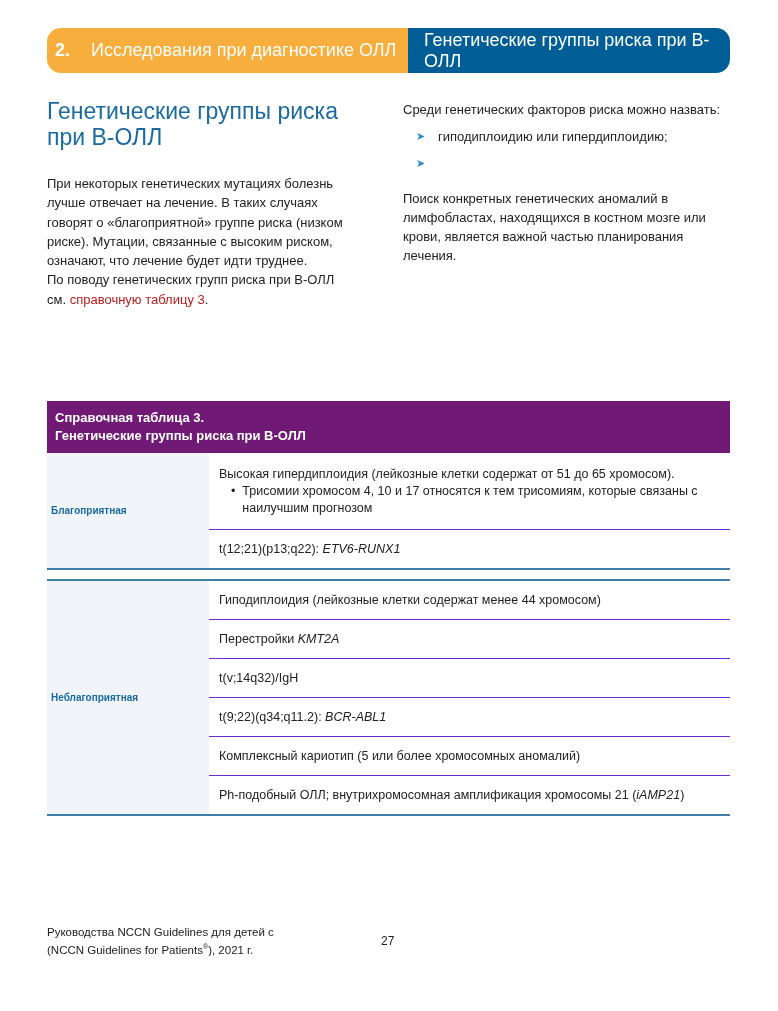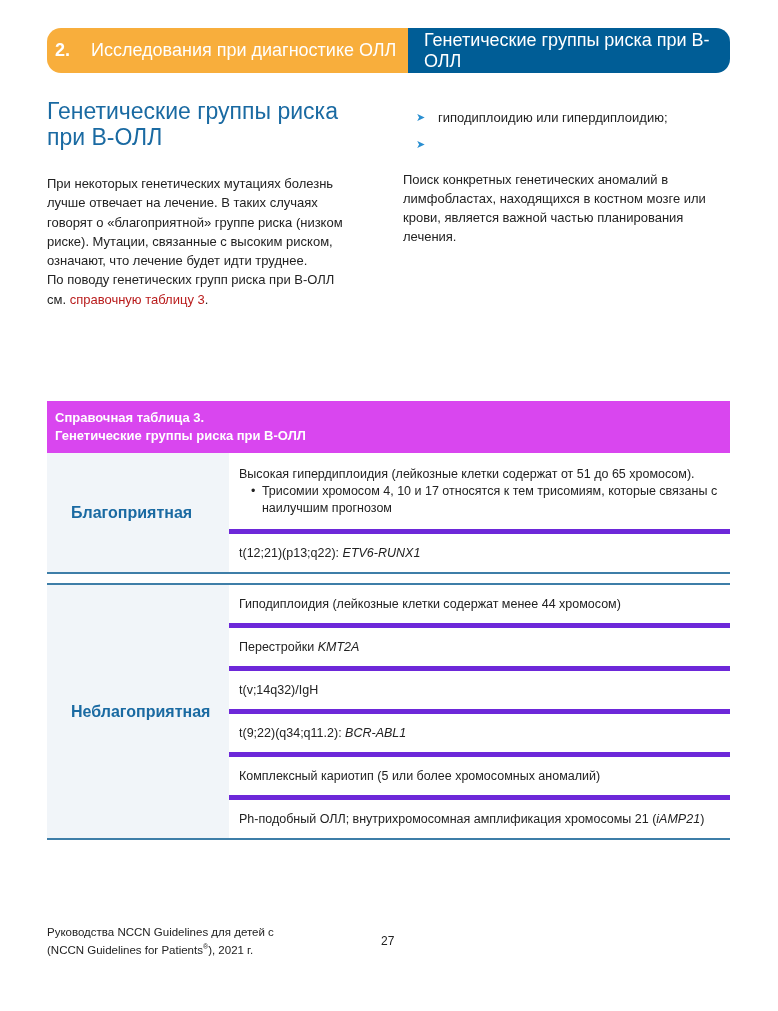--- a/index.html
+++ b/index.html
@@ -17,26 +17,26 @@
   .link { color:#b91c1c; }
 
   .right-col { position:absolute; left:403px; top:100px; width:330px; font-size:13px; line-height:19px; color:#222; }
   .right-col .intro { margin:0; }
   .right-col ul { list-style:none; margin:8px 0 0 0; padding:0; }
   .right-col li { display:flex; align-items:center; margin-bottom:8px; padding-left:13px; }
   .right-col li .arrow { color:#2a8fd1; font-size:11px; width:22px; }
   .right-col .para2 { margin:16px 0 0 0; }
 
   .table-wrap { position:absolute; left:47px; top:401px; width:683px; }
-  .table-head { background:#d946ef; color:#fff; font-weight:bold; font-size:13px; line-height:18px; padding:8px 10px 8px 8px; height:36px; }
+  .table-head { background:#701a75; color:#fff; font-weight:bold; font-size:13px; line-height:18px; padding:8px 10px 8px 8px; height:36px; }
 
   .group { display:flex; background:#fff; }
-  .group-label { width:158px; background:#f1f5f9; display:flex; align-items:center; padding-left:24px; font-weight:bold; color:#1a6aa2; font-size:16px; }
+  .group-label { width:158px; background:#f1f5f9; display:flex; align-items:center; padding-left:4px; font-weight:bold; color:#1a6aa2; font-size:10px; }
   .group-rows { flex:1; }
-  .row { padding:0 10px; font-size:12.5px; line-height:17px; display:flex; flex-direction:column; justify-content:center; border-bottom:5px solid #6d28d9; }
+  .row { padding:0 10px; font-size:12.5px; line-height:17px; display:flex; flex-direction:column; justify-content:center; border-bottom:1px solid #6d28d9; }
   .row:last-child { border-bottom:none; }
   .row .sub { display:flex; padding-left:12px; }
   .row .sub .bullet { width:14px; }
   .group-sep { height:2px; background:#3e7ea8; }
   .gap { height:11px; background:#fff; border-bottom:2px solid #3e7ea8; }
   .i { font-style:italic; }
 
   .footer { position:absolute; left:47px; top:925px; font-size:11.5px; line-height:14.5px; color:#222; }
   .pagenum { position:absolute; left:381px; top:934px; font-size:12px; color:#222; }
 </style>
@@ -55,20 +55,21 @@
 
 <h1 class="title">Генетические группы риска при В-ОЛЛ</h1>
 
 <div class="left-para">
   <span>При некоторых генетических мутациях болезнь лучше отвечает на лечение. В таких случаях говорят о «благоприятной» группе риска (низком риске). Мутации, связанные с высоким риском, означают, что лечение будет идти труднее.</span><br>
   <span>По поводу генетических групп риска при В-ОЛЛ см.</span>
   <span class="link">справочную таблицу 3</span><span>.</span>
 </div>
 
 <div class="right-col">
+  <p class="intro">Среди генетических факторов риска можно назвать:</p>
   <ul>
     <li>
       <span class="arrow">➤</span>
       <span>гиподиплоидию или гипердиплоидию;</span>
     </li>
     <li>
       <span class="arrow">➤</span>
     </li>
   </ul>
   <p class="para2">Поиск конкретных генетических аномалий в лимфобластах, находящихся в костном мозге или крови, является важной частью планирования лечения.</p>

